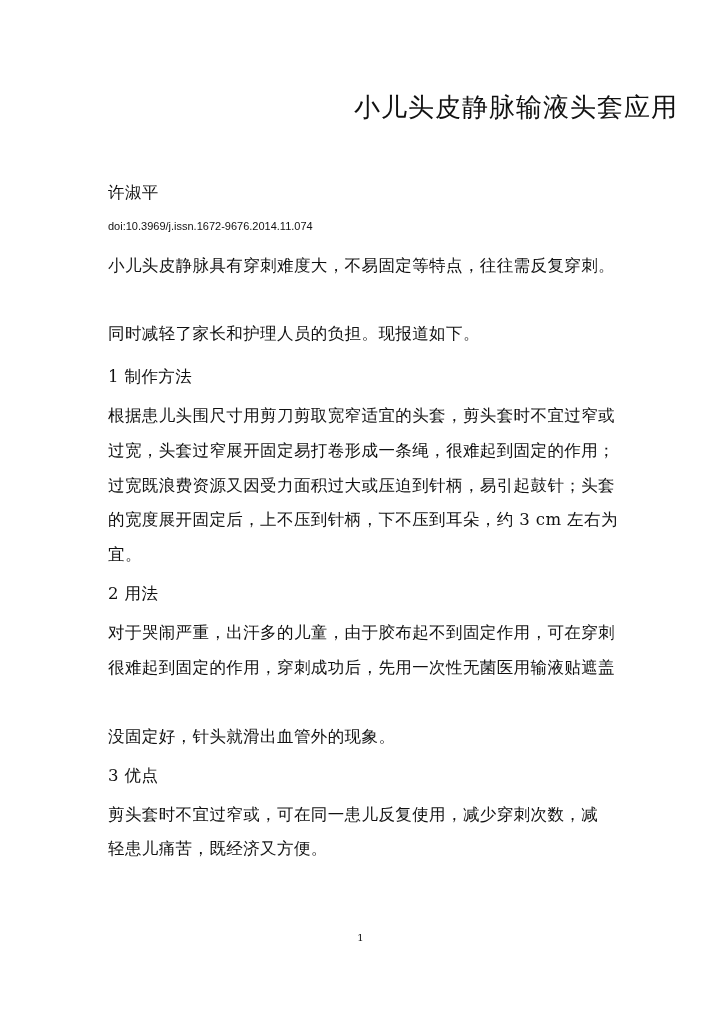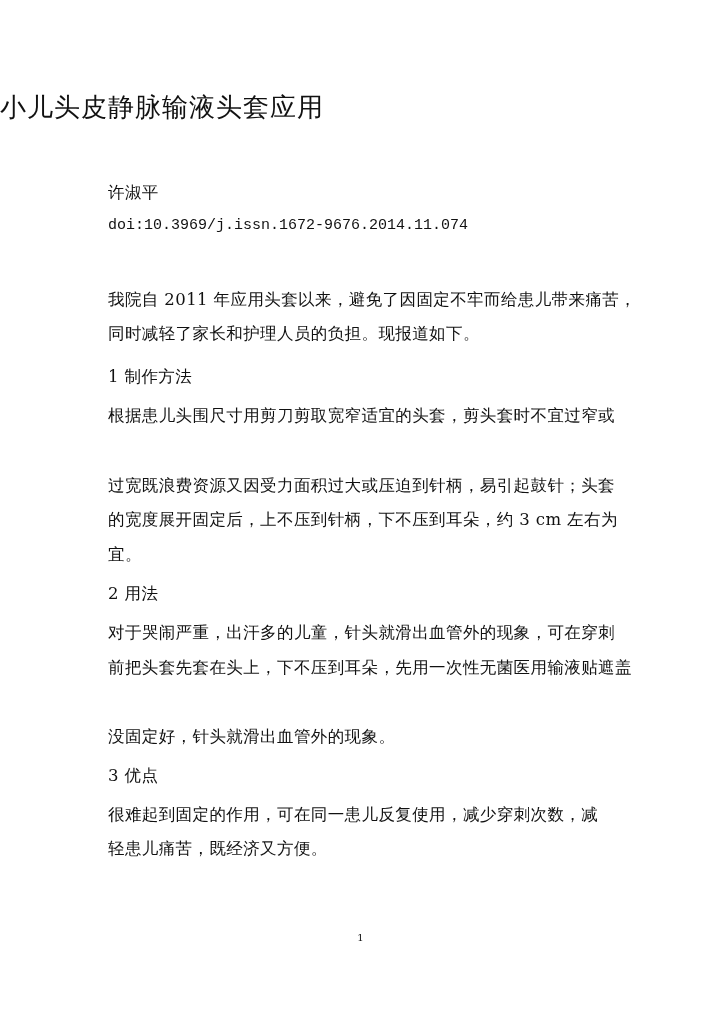--- a/index.html
+++ b/index.html
@@ -1,44 +1,45 @@
 <!DOCTYPE html>
 <html><head>
   <meta charset="utf-8">
   <style>
     html, body { margin: 0; padding: 0; background: #ffffff; }
     body { width: 721px; height: 1020px; position: relative; overflow: hidden; font-family: "DejaVu Serif", "Liberation Serif", serif; color: #111; }
     .page { position: absolute; left: 0; top: 0; width: 721px; height: 1020px; }
-    .title { position: absolute; left: 0; width: 678px; top: 89px; text-align: left; font-size: 26px; line-height: 36px; letter-spacing: 1px; }
+    .title { position: absolute; left: 0; width: 678px; top: 89px; text-align: right; font-size: 26px; line-height: 36px; letter-spacing: 1px; }
     .line { position: absolute; left: 108px; width: 510px; font-size: 16.5px; line-height: 22px; white-space: nowrap; letter-spacing: 0.4px; margin-top: 8px; }
-    .mono { font-family: Liberation Mono, monospace; font-size: 15px; letter-spacing: 0; }
+    .mono { font-family: Liberation Sans, sans-serif; font-size: 11px; letter-spacing: 0; }
     .pagenum { position: absolute; left: 0; width: 721px; top: 932px; text-align: center; font-size: 10px; }
   </style>
 </head>
 <body>
 
 <div class="page">
   <div class="title">小儿头皮静脉输液头套应用</div>
 
   <div class="line" style="top:174px">许淑平</div>
   <div class="line mono" style="top:207px">doi:10.3969/j.issn.1672-9676.2014.11.074</div>
 
-  <div class="line" style="top:281px">我院自 2011 年应用头套以来，避免了因固定不牢而给患儿带来痛苦，</div>
+  <div class="line" style="top:247px">小儿头皮静脉具有穿刺难度大，不易固定等特点，往往需反复穿刺。</div>
   <div class="line" style="top:315px">同时减轻了家长和护理人员的负担。现报道如下。</div>
 
   <div class="line" style="top:358px">1 制作方法</div>
   <div class="line" style="top:397px">根据患儿头围尺寸用剪刀剪取宽窄适宜的头套，剪头套时不宜过窄或</div>
+  <div class="line" style="top:432px">过宽，头套过窄展开固定易打卷形成一条绳，很难起到固定的作用；</div>
   <div class="line" style="top:467px">过宽既浪费资源又因受力面积过大或压迫到针柄，易引起鼓针；头套</div>
   <div class="line" style="top:501px">的宽度展开固定后，上不压到针柄，下不压到耳朵，约 3 cm 左右为</div>
   <div class="line" style="top:536px">宜。</div>
 
   <div class="line" style="top:575px">2 用法</div>
-  <div class="line" style="top:614px">对于哭闹严重，出汗多的儿童，针头就滑出血管外的现象，可在穿刺</div>
-  <div class="line" style="top:649px">前把头套先套在头上，下不压到耳朵，先用一次性无菌医用输液贴遮盖</div>
+  <div class="line" style="top:614px">对于哭闹严重，出汗多的儿童，由于胶布起不到固定作用，可在穿刺</div>
+  <div class="line" style="top:649px">很难起到固定的作用，穿刺成功后，先用一次性无菌医用输液贴遮盖</div>
   <div class="line" style="top:718px">没固定好，针头就滑出血管外的现象。</div>
 
   <div class="line" style="top:757px">3 优点</div>
-  <div class="line" style="top:796px">很难起到固定的作用，可在同一患儿反复使用，减少穿刺次数，减</div>
+  <div class="line" style="top:796px">剪头套时不宜过窄或，可在同一患儿反复使用，减少穿刺次数，减</div>
   <div class="line" style="top:830px">轻患儿痛苦，既经济又方便。</div>
 
 
   <div class="pagenum">1</div>
 </div>
 
 </body></html>

